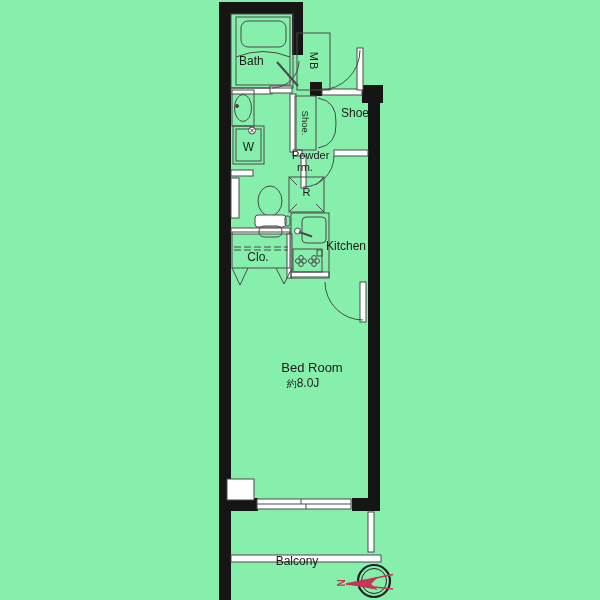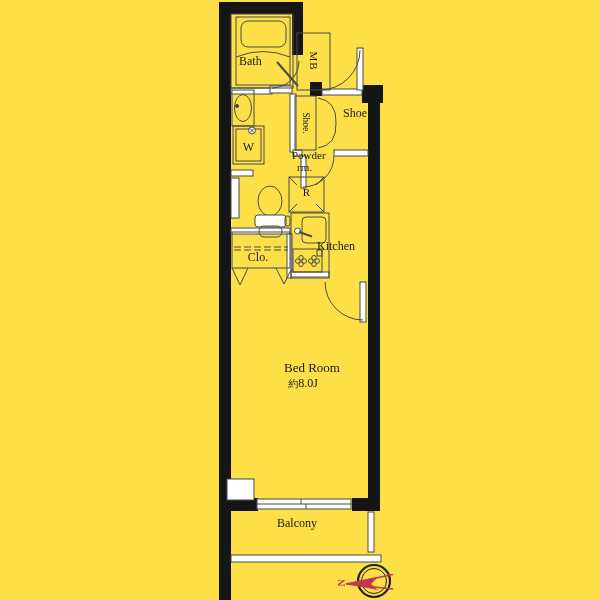--- a/index.html
+++ b/index.html
@@ -1,18 +1,18 @@
 <!DOCTYPE html>
 <html><head>
 <meta charset="utf-8">
 <style>
   html,body{margin:0;padding:0;background:#ffffff;}
   #canvas{
-    position:relative;width:600px;height:600px;background:#fde047;
-    font-family:Liberation Serif, serif;overflow:hidden;
+    position:relative;width:600px;height:600px;background:#86efac;
+    font-family:Liberation Sans, sans-serif;overflow:hidden;
   }
   #plan-svg{position:absolute;left:0;top:0;}
   .lbl{position:absolute;color:#1a1a1a;white-space:nowrap;line-height:1.05;}
   .ctr{text-align:center;}
   .rot{transform:translate(-50%,-50%) rotate(90deg);transform-origin:center;}
   .rot-ccw{transform:translate(-50%,-50%) rotate(-90deg);transform-origin:center;}
   .f12{font-size:12px;} .f11{font-size:11px;} .f13{font-size:13px;}
   .f10{font-size:10px;} .f9{font-size:9.5px;}
   .north{color:#c43556;font-weight:bold;}
   .area-prefix{font-size:10px;} .area-value{font-size:12px;}
@@ -137,20 +137,20 @@
 <div class="lbl f12" style="left:239px;top:55px;">Bath</div>
 <div class="lbl f11 rot" style="left:313px;top:61px;letter-spacing:1px;">MB</div>
 <div class="lbl f12 ctr" style="left:330px;top:107px;width:50px;">Shoe</div>
 <div class="lbl f9 rot" style="left:305px;top:123px;">Shoe.</div>
 <div class="lbl f11" style="left:272px;top:150px;margin-left:20px;">
   <div>Powder</div>
   <div style="padding-left:5px;">rm.</div>
 </div>
 <div class="lbl f12 ctr" style="left:238px;top:141px;width:21px;">W</div>
 <div class="lbl f11 ctr" style="left:296px;top:187px;width:21px;">R</div>
-<div class="lbl f12" style="left:317px;top:240px;">Kitchen</div>
+<div class="lbl f12" style="left:326px;top:240px;">Kitchen</div>
 <div class="lbl f12 ctr" style="left:238px;top:251px;width:40px;">Clo.</div>
 <div class="lbl f13 ctr" style="left:272px;top:361px;width:80px;">Bed Room</div>
 <div class="lbl ctr" style="left:263px;top:374px;width:80px;"><span class="area-prefix">約</span><span class="area-value">8.0J</span></div>
-<div class="lbl f12 ctr" style="left:257px;top:517px;width:80px;">Balcony</div>
+<div class="lbl f12 ctr" style="left:257px;top:555px;width:80px;">Balcony</div>
 <div class="lbl f10 rot-ccw north" style="left:342px;top:583px;">N</div>
 
 </div>
 
 </body></html>

